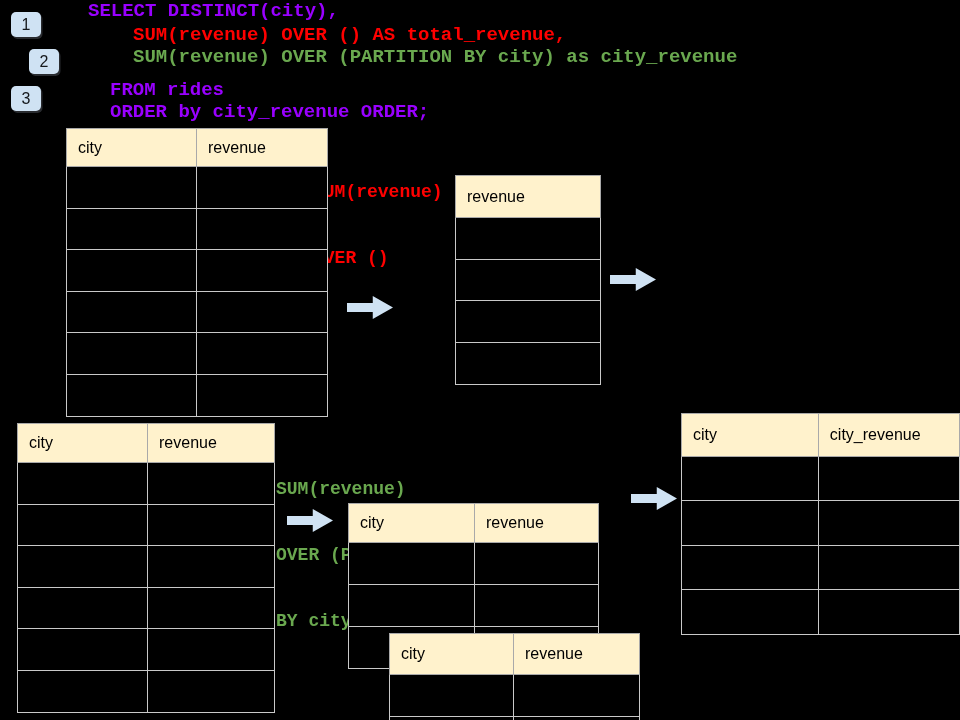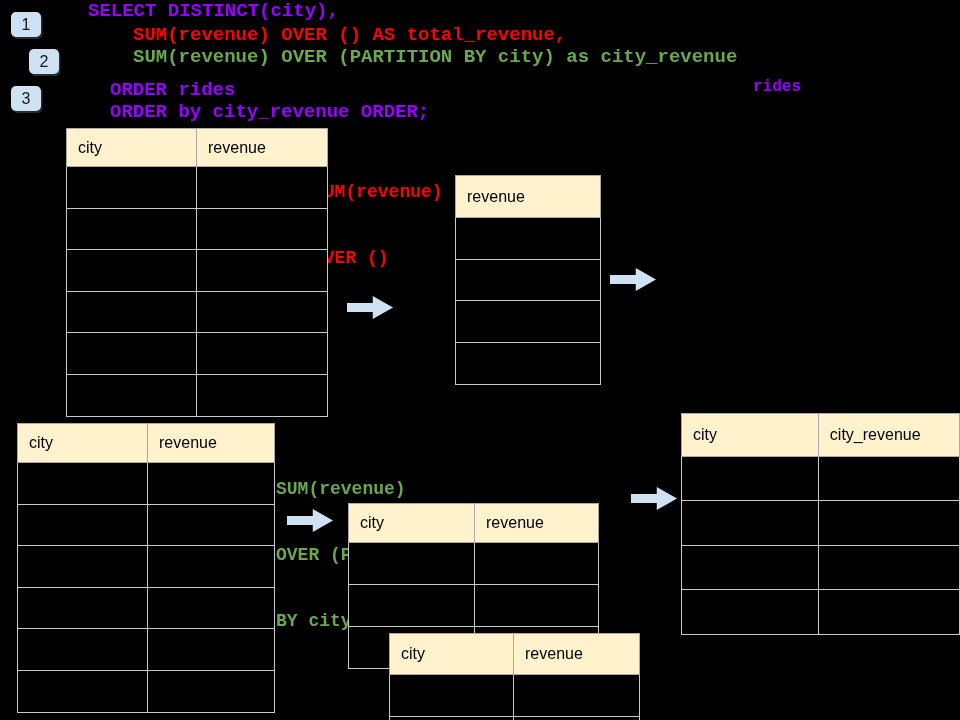--- a/index.html
+++ b/index.html
@@ -109,25 +109,24 @@
 </head>
 <body>
 
 <div class="badge" id="badge1">1</div>
 <div class="badge" id="badge2">2</div>
 <div class="badge" id="badge3">3</div>
 
 <div class="code-line c-purple" id="sql1">SELECT DISTINCT(city),</div>
 <div class="code-line c-red" id="sql2">SUM(revenue) OVER () AS total_revenue,</div>
 <div class="code-line c-green" id="sql3">SUM(revenue) OVER (PARTITION BY city) as city_revenue</div>
-<div class="code-line c-purple" id="sql4">ORDER rides</div>
+<div class="code-line c-purple" id="sql4">FROM rides</div>
 <div class="code-line c-purple" id="sql5">ORDER by city_revenue ORDER;</div>
 
 <div class="side-note">
-  <div>rides</div>
 </div>
 
 <div class="annot" id="annot-total">
   <div>SUM(revenue)</div>
   <div>OVER ()</div>
 </div>
 
 <div class="annot" id="annot-partition">
   <div>SUM(revenue)</div>
   <div>OVER (PARTITION</div>

